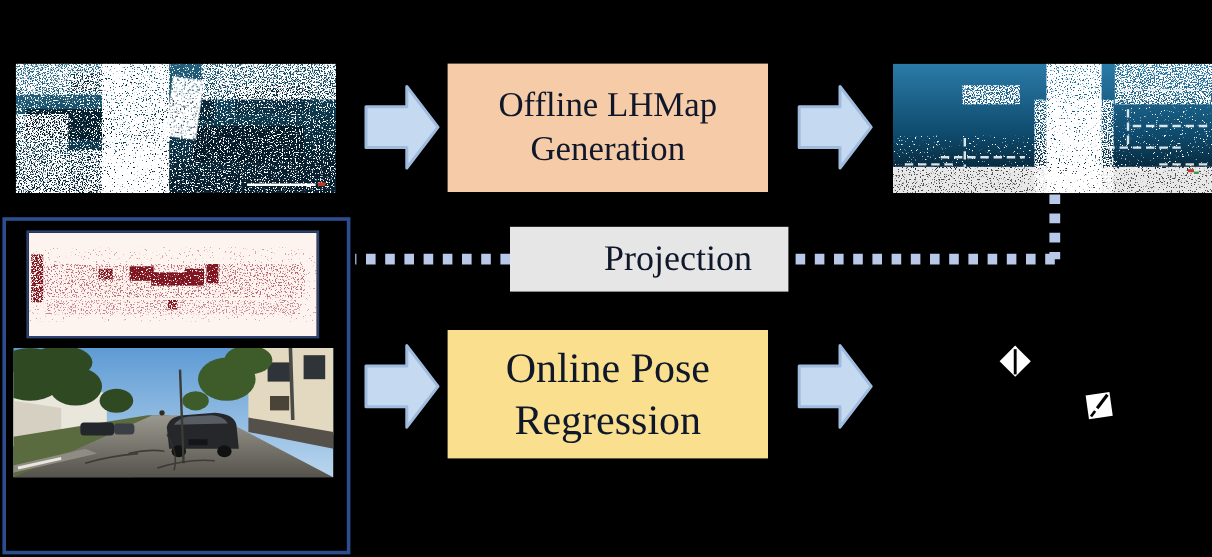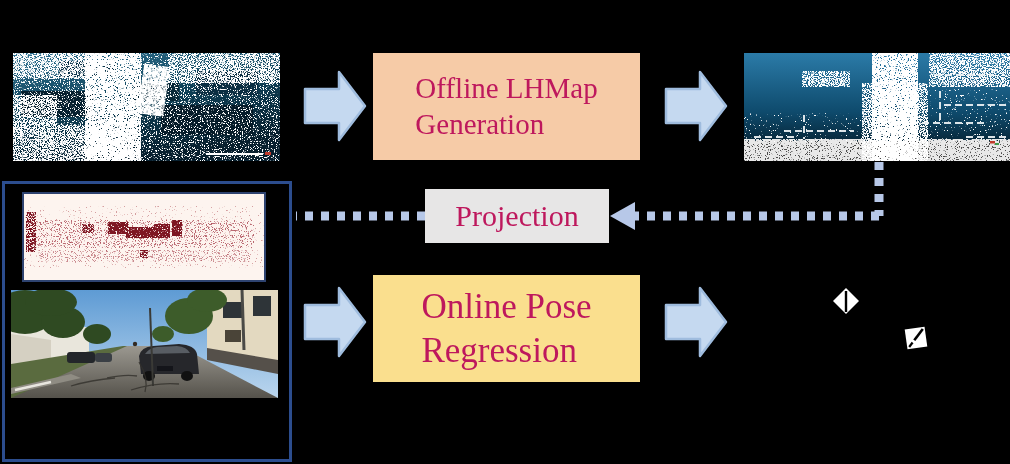--- a/index.html
+++ b/index.html
@@ -1,23 +1,23 @@
 <!DOCTYPE html>
 <html><head>
 <meta charset="utf-8">
 <style>
   html,body{margin:0;padding:0;background:#000;}
   #canvas{position:relative;width:1010px;height:464px;background:#000;overflow:hidden;
           font-family:"Liberation Serif","DejaVu Serif",serif;}
   .abs{position:absolute;}
-  .flowbox{display:flex;align-items:center;justify-content:center;
-           color:#be185d;white-space:pre-line;line-height:1.24;font-family:Liberation Serif, serif;}
+  .flowbox{display:flex;align-items:center;justify-content:center;text-align:center;
+           color:#0f172a;white-space:pre-line;line-height:1.24;font-family:Liberation Serif, serif;}
   #box-offline{left:373px;top:53px;width:267px;height:107px;background:#F6CBA7;font-size:29px;}
   #box-online{left:373px;top:275px;width:267px;height:107px;background:#FADF8E;font-size:35px;}
-  #box-projection{left:425px;top:189px;width:184px;height:54px;background:#E7E6E6;font-size:30px;}
+  #box-projection{left:425px;top:189px;width:184px;height:54px;background:#E7E6E6;font-size:30px;padding-left:48px;}
   .imgframe{overflow:hidden;}
   #img-pcmap{left:13px;top:53px;width:267px;height:108px;}
   #img-lhmap{left:744px;top:53px;width:266px;height:108px;}
   #group-box{left:2px;top:181px;width:284px;height:275px;border:3px solid #2C4D8E;background:#000;}
   #img-projmap{left:22px;top:192px;width:240px;height:86px;border:2px solid #2E4370;}
   #img-street{left:11px;top:290px;width:267px;height:108px;}
   #arrow-1{left:303px;top:66px;}
   #arrow-2{left:664px;top:66px;}
   #arrow-3{left:303px;top:282px;}
   #arrow-4{left:664px;top:282px;}

